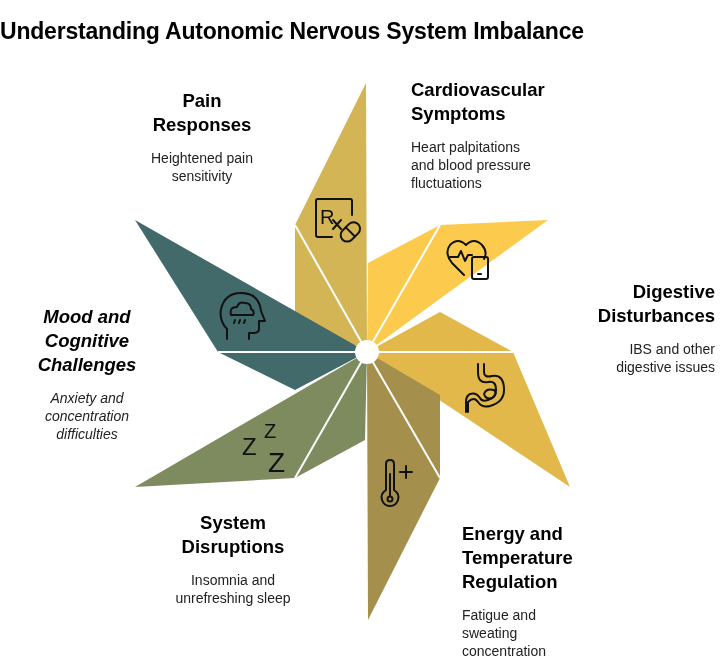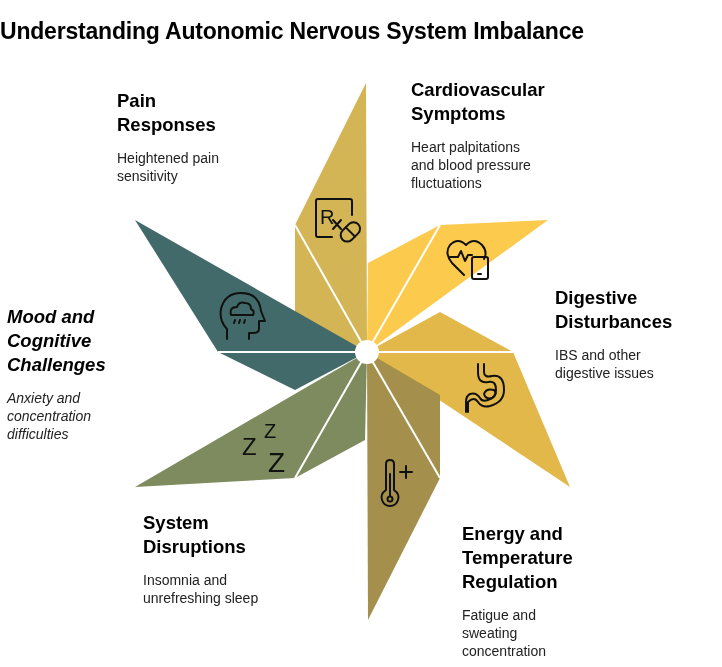--- a/index.html
+++ b/index.html
@@ -2,21 +2,21 @@
 <html><head>
 <meta charset="utf-8">
 <style>
   html, body { margin: 0; padding: 0; background: #ffffff; }
   body { width: 722px; height: 667px; position: relative; overflow: hidden; font-family: "Liberation Sans", sans-serif; color: #000; }
   .title { position: absolute; left: 0; top: 18px; width: 722px; font-size: 23px; font-weight: bold; letter-spacing: -0.2px; }
   svg.wheel { position: absolute; left: 0; top: 0; }
   .block { position: absolute; }
   .block h3 { margin: 0; font-size: 18.5px; font-weight: bold; line-height: 24px; white-space: pre-line; }
   .block p { margin: 12px 0 0; font-size: 14px; line-height: 18px; white-space: pre-line; color: #222; }
-  .right { text-align: left; }
+  .right { text-align: center; }
   .left { text-align: left; }
   .icon { fill: none; stroke: #111; stroke-width: 2; stroke-linecap: round; stroke-linejoin: round; }
   .icon-text { font-family: "Liberation Sans", sans-serif; fill: #111; }
 </style>
 </head>
 <body>
 
 <div class="title">Understanding Autonomic Nervous System Imbalance</div>
 
 <svg class="wheel" width="722" height="667" viewBox="0 0 722 667">
@@ -110,21 +110,21 @@
 </div>
 
 <div class="block left" style="left:411px; top:78px; width:200px;">
   <h3>Cardiovascular
 Symptoms</h3>
   <p>Heart palpitations
 and blood pressure
 fluctuations</p>
 </div>
 
-<div class="block left" style="left:555px; top:286px; width:160px;">
+<div class="block left" style="left:555px; top:280px; width:160px;text-align:right;">
   <h3>Digestive
 Disturbances</h3>
   <p>IBS and other
 digestive issues</p>
 </div>
 
 <div class="block left" style="left:462px; top:522px; width:200px;">
   <h3>Energy and
 Temperature
 Regulation</h3>

